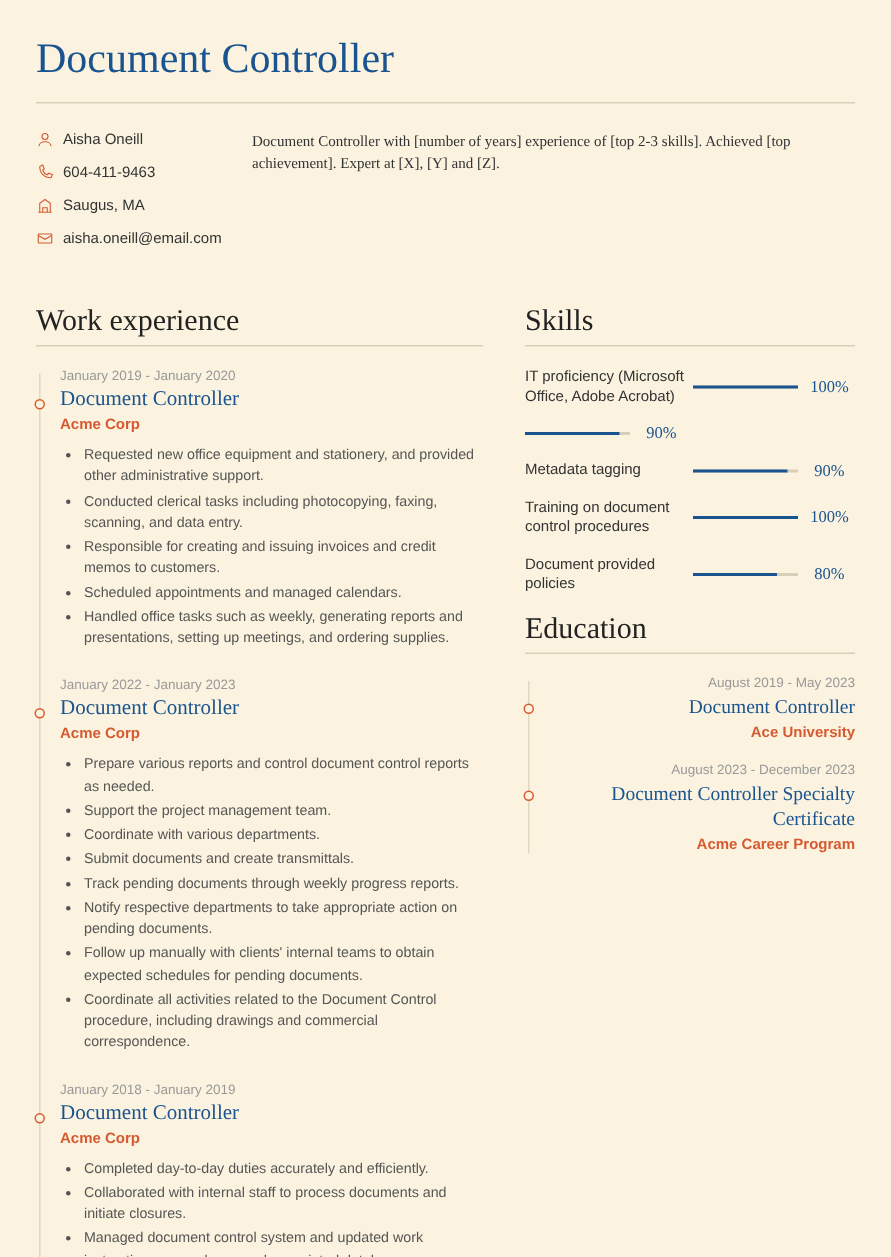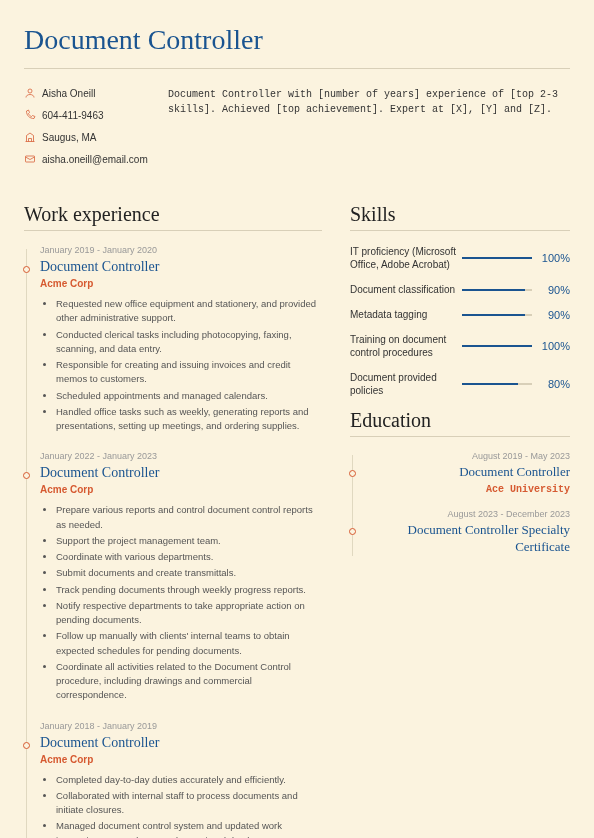--- a/index.html
+++ b/index.html
@@ -42,21 +42,21 @@
   .contact-icon {
     width: 12px; height: 12px;
     display: inline-flex;
     align-items: center; justify-content: center;
     color: #d65a31;
     flex-shrink: 0;
   }
   .contact-icon svg { width: 12px; height: 12px; stroke: #d65a31; fill: none; stroke-width: 1.5; }
   .summary {
     font-size: 10px;
-    font-family: Liberation Mono, monospace;
+    font-family: Liberation Serif, serif;
     color: #333;
     line-height: 1.5;
   }
   .main-cols {
     display: flex;
     gap: 28px;
   }
   .left-col { flex: 1; min-width: 0; }
   .right-col { width: 220px; flex-shrink: 0; }
   .section-title {
@@ -143,24 +143,24 @@
     width: 70px; height: 2px;
     background: #d8cfb8;
     position: relative;
   }
   .skill-fill {
     position: absolute; left: 0; top: 0; bottom: 0;
     background: #1a5490;
   }
   .skill-pct {
     font-size: 11px;
-    font-family: Liberation Sans, sans-serif;
+    font-family: Liberation Serif, serif;
     color: #1a5490;
     width: 34px;
-    text-align: right;
+    text-align: center;
   }
   .edu-item { position: relative; margin-bottom: 14px; text-align: right; }
   .edu-dates {
     font-size: 9px;
     font-family: -apple-system, Arial, sans-serif;
     color: #999;
     margin-bottom: 3px;
   }
   .edu-title {
     font-family: Georgia, serif;
@@ -175,21 +175,21 @@
     position: absolute;
     left: -17px;
     top: 6px;
     width: 5px; height: 5px;
     border: 1px solid #d65a31;
     border-radius: 50%;
     background: #fbf3df;
   }
   .edu-school {
     font-size: 10px;
-    font-family: Liberation Mono, monospace;
+    font-family: Liberation Sans, sans-serif;
     font-weight: bold;
     color: #d65a31;
   }
 </style>
 </head>
 <body>
 
 <h1 class="title">Document Controller</h1>
 <hr class="hr">
 
@@ -283,21 +283,20 @@
     <hr class="section-hr">
     <div id="skills-container">
         <div class="skill-row">
           <div class="skill-name">IT proficiency (Microsoft Office, Adobe Acrobat)</div>
           <div class="skill-bar">
             <div class="skill-fill" style="width: 100%;"></div>
           </div>
           <div class="skill-pct">100%</div>
         </div>
         <div class="skill-row">
-          <div class="skill-name">Document classification</div>
           <div class="skill-bar">
             <div class="skill-fill" style="width: 90%;"></div>
           </div>
           <div class="skill-pct">90%</div>
         </div>
         <div class="skill-row">
           <div class="skill-name">Metadata tagging</div>
           <div class="skill-bar">
             <div class="skill-fill" style="width: 90%;"></div>
           </div>
@@ -323,16 +322,17 @@
     <hr class="section-hr">
     <div class="timeline" id="edu-container">
         <div class="edu-item">
           <div class="edu-dates">August 2019 - May 2023</div>
           <div class="edu-title">Document Controller</div>
           <div class="edu-school">Ace University</div>
         </div>
         <div class="edu-item">
           <div class="edu-dates">August 2023 - December 2023</div>
           <div class="edu-title">Document Controller Specialty Certificate</div>
+          <div class="edu-school">Acme Career Program</div>
         </div>
       </div>
   </div>
 </div>
 
 </body></html>

